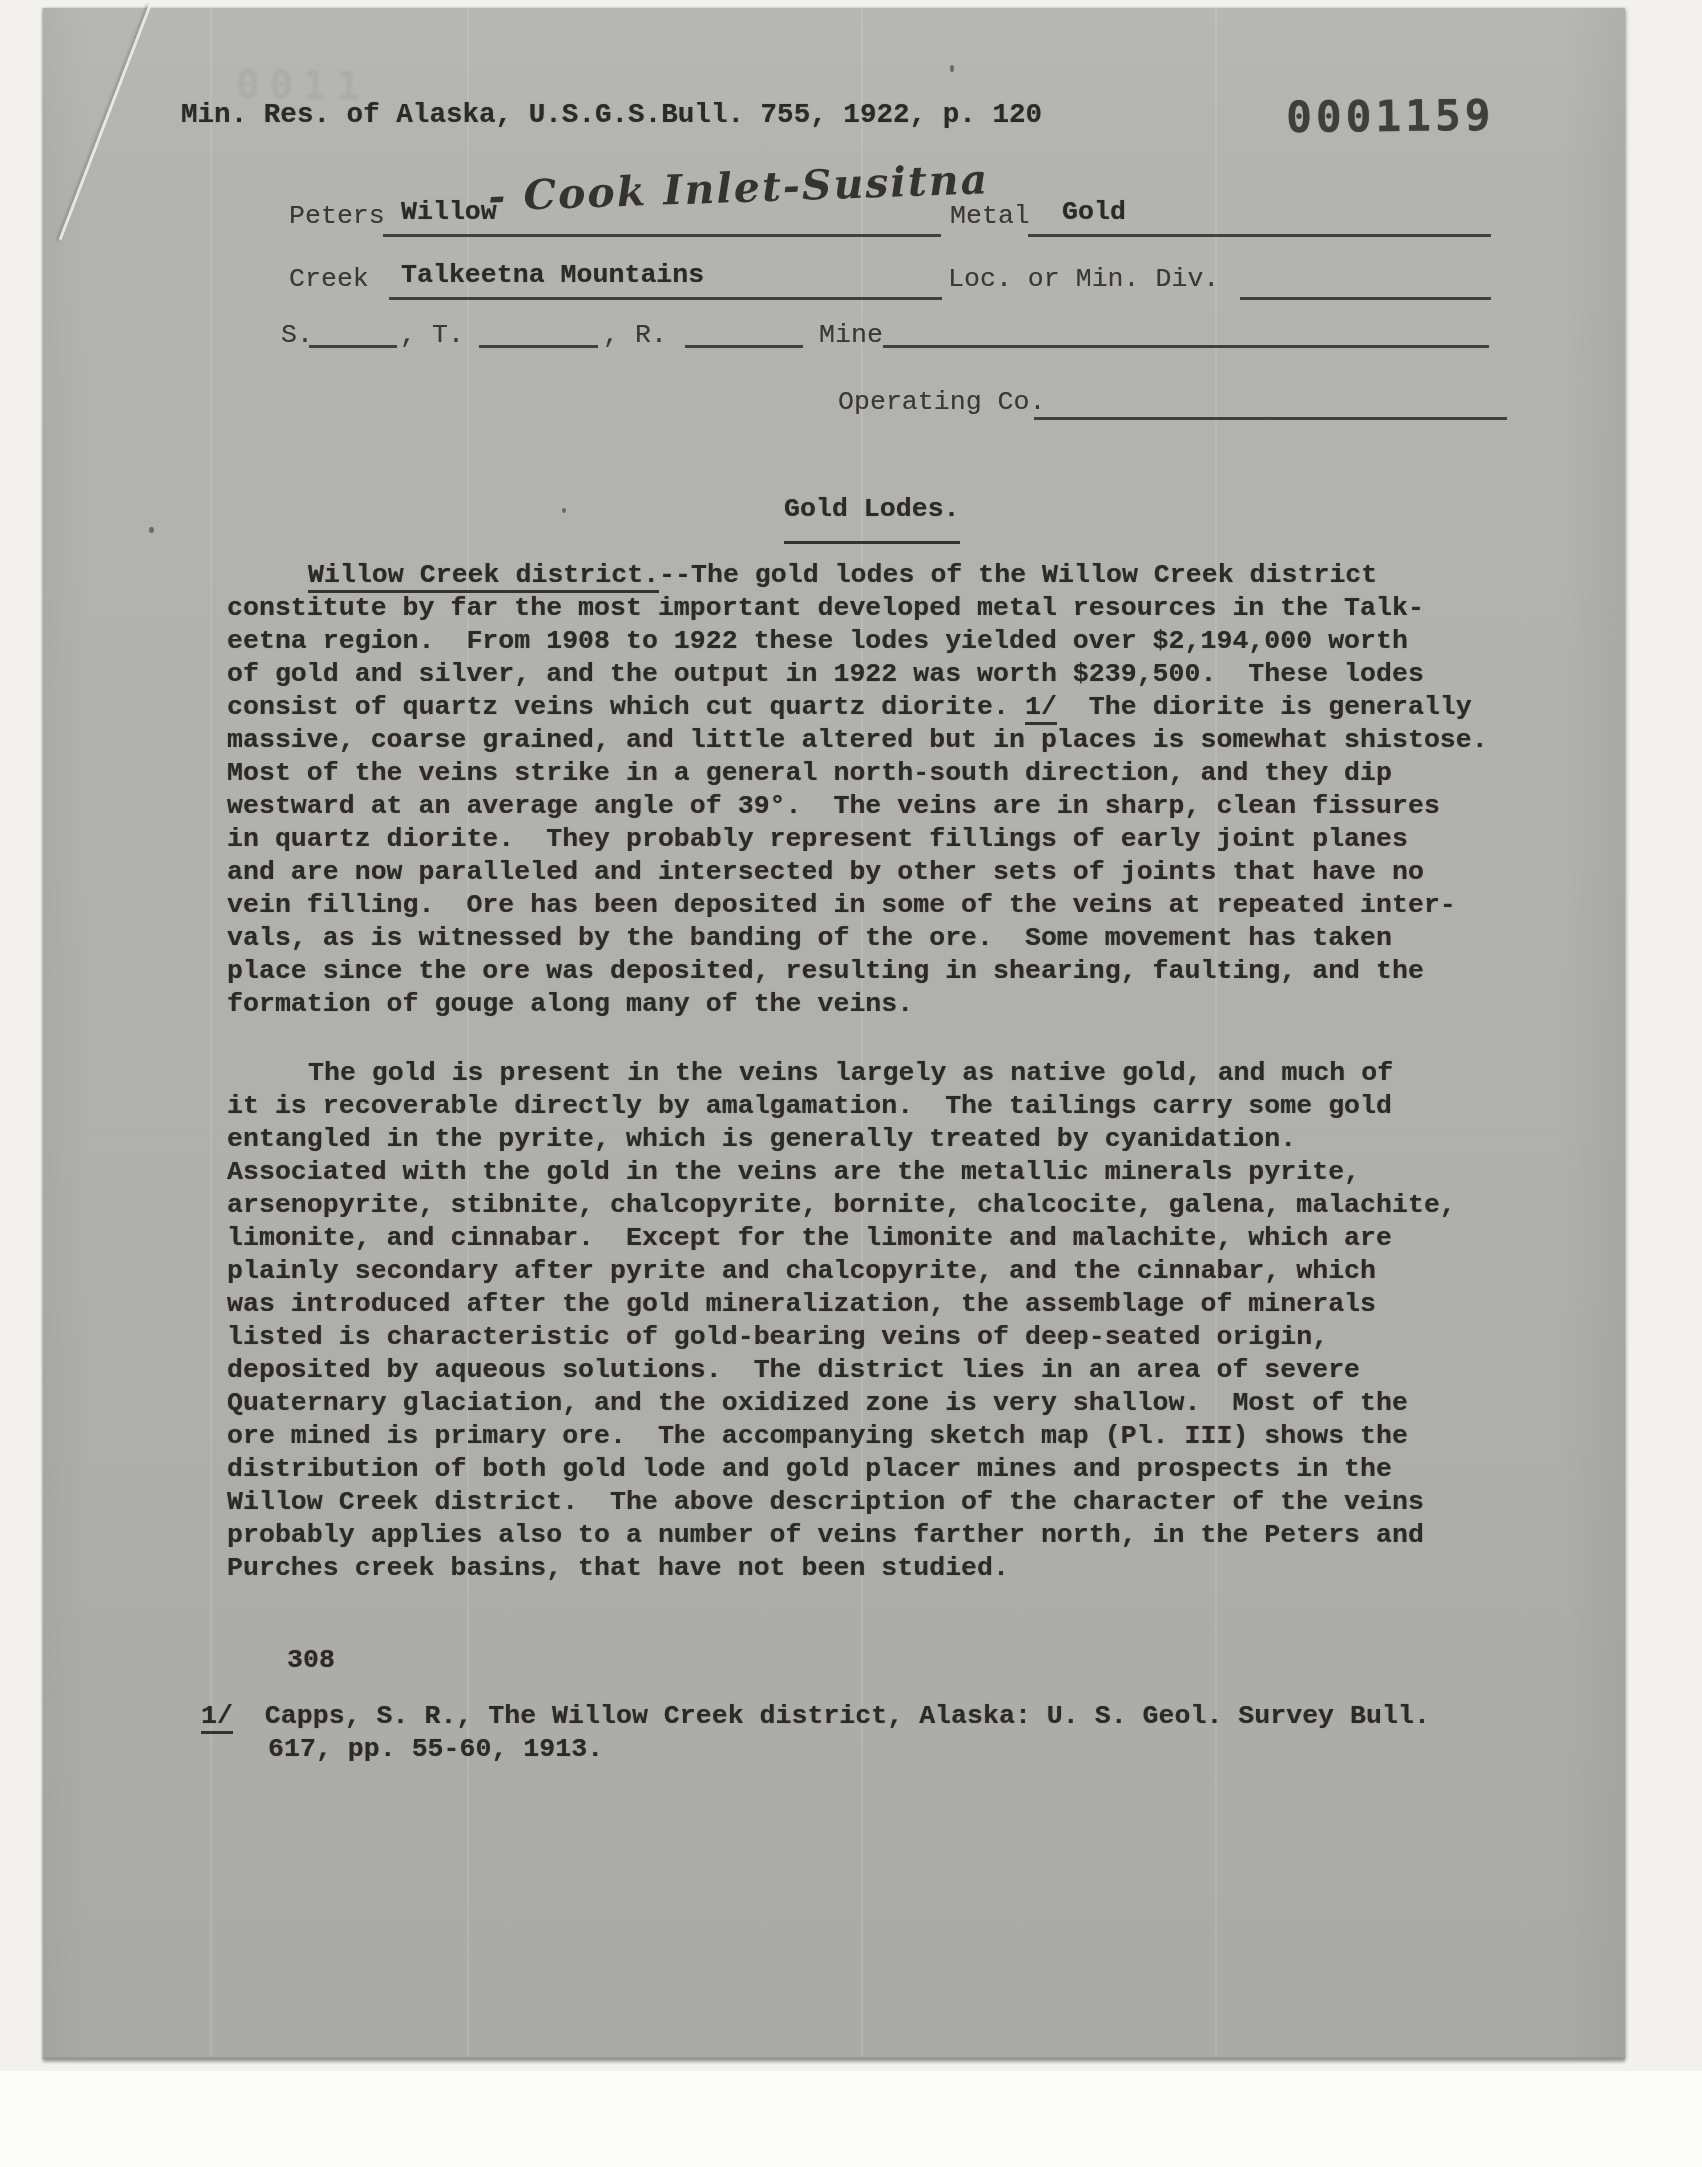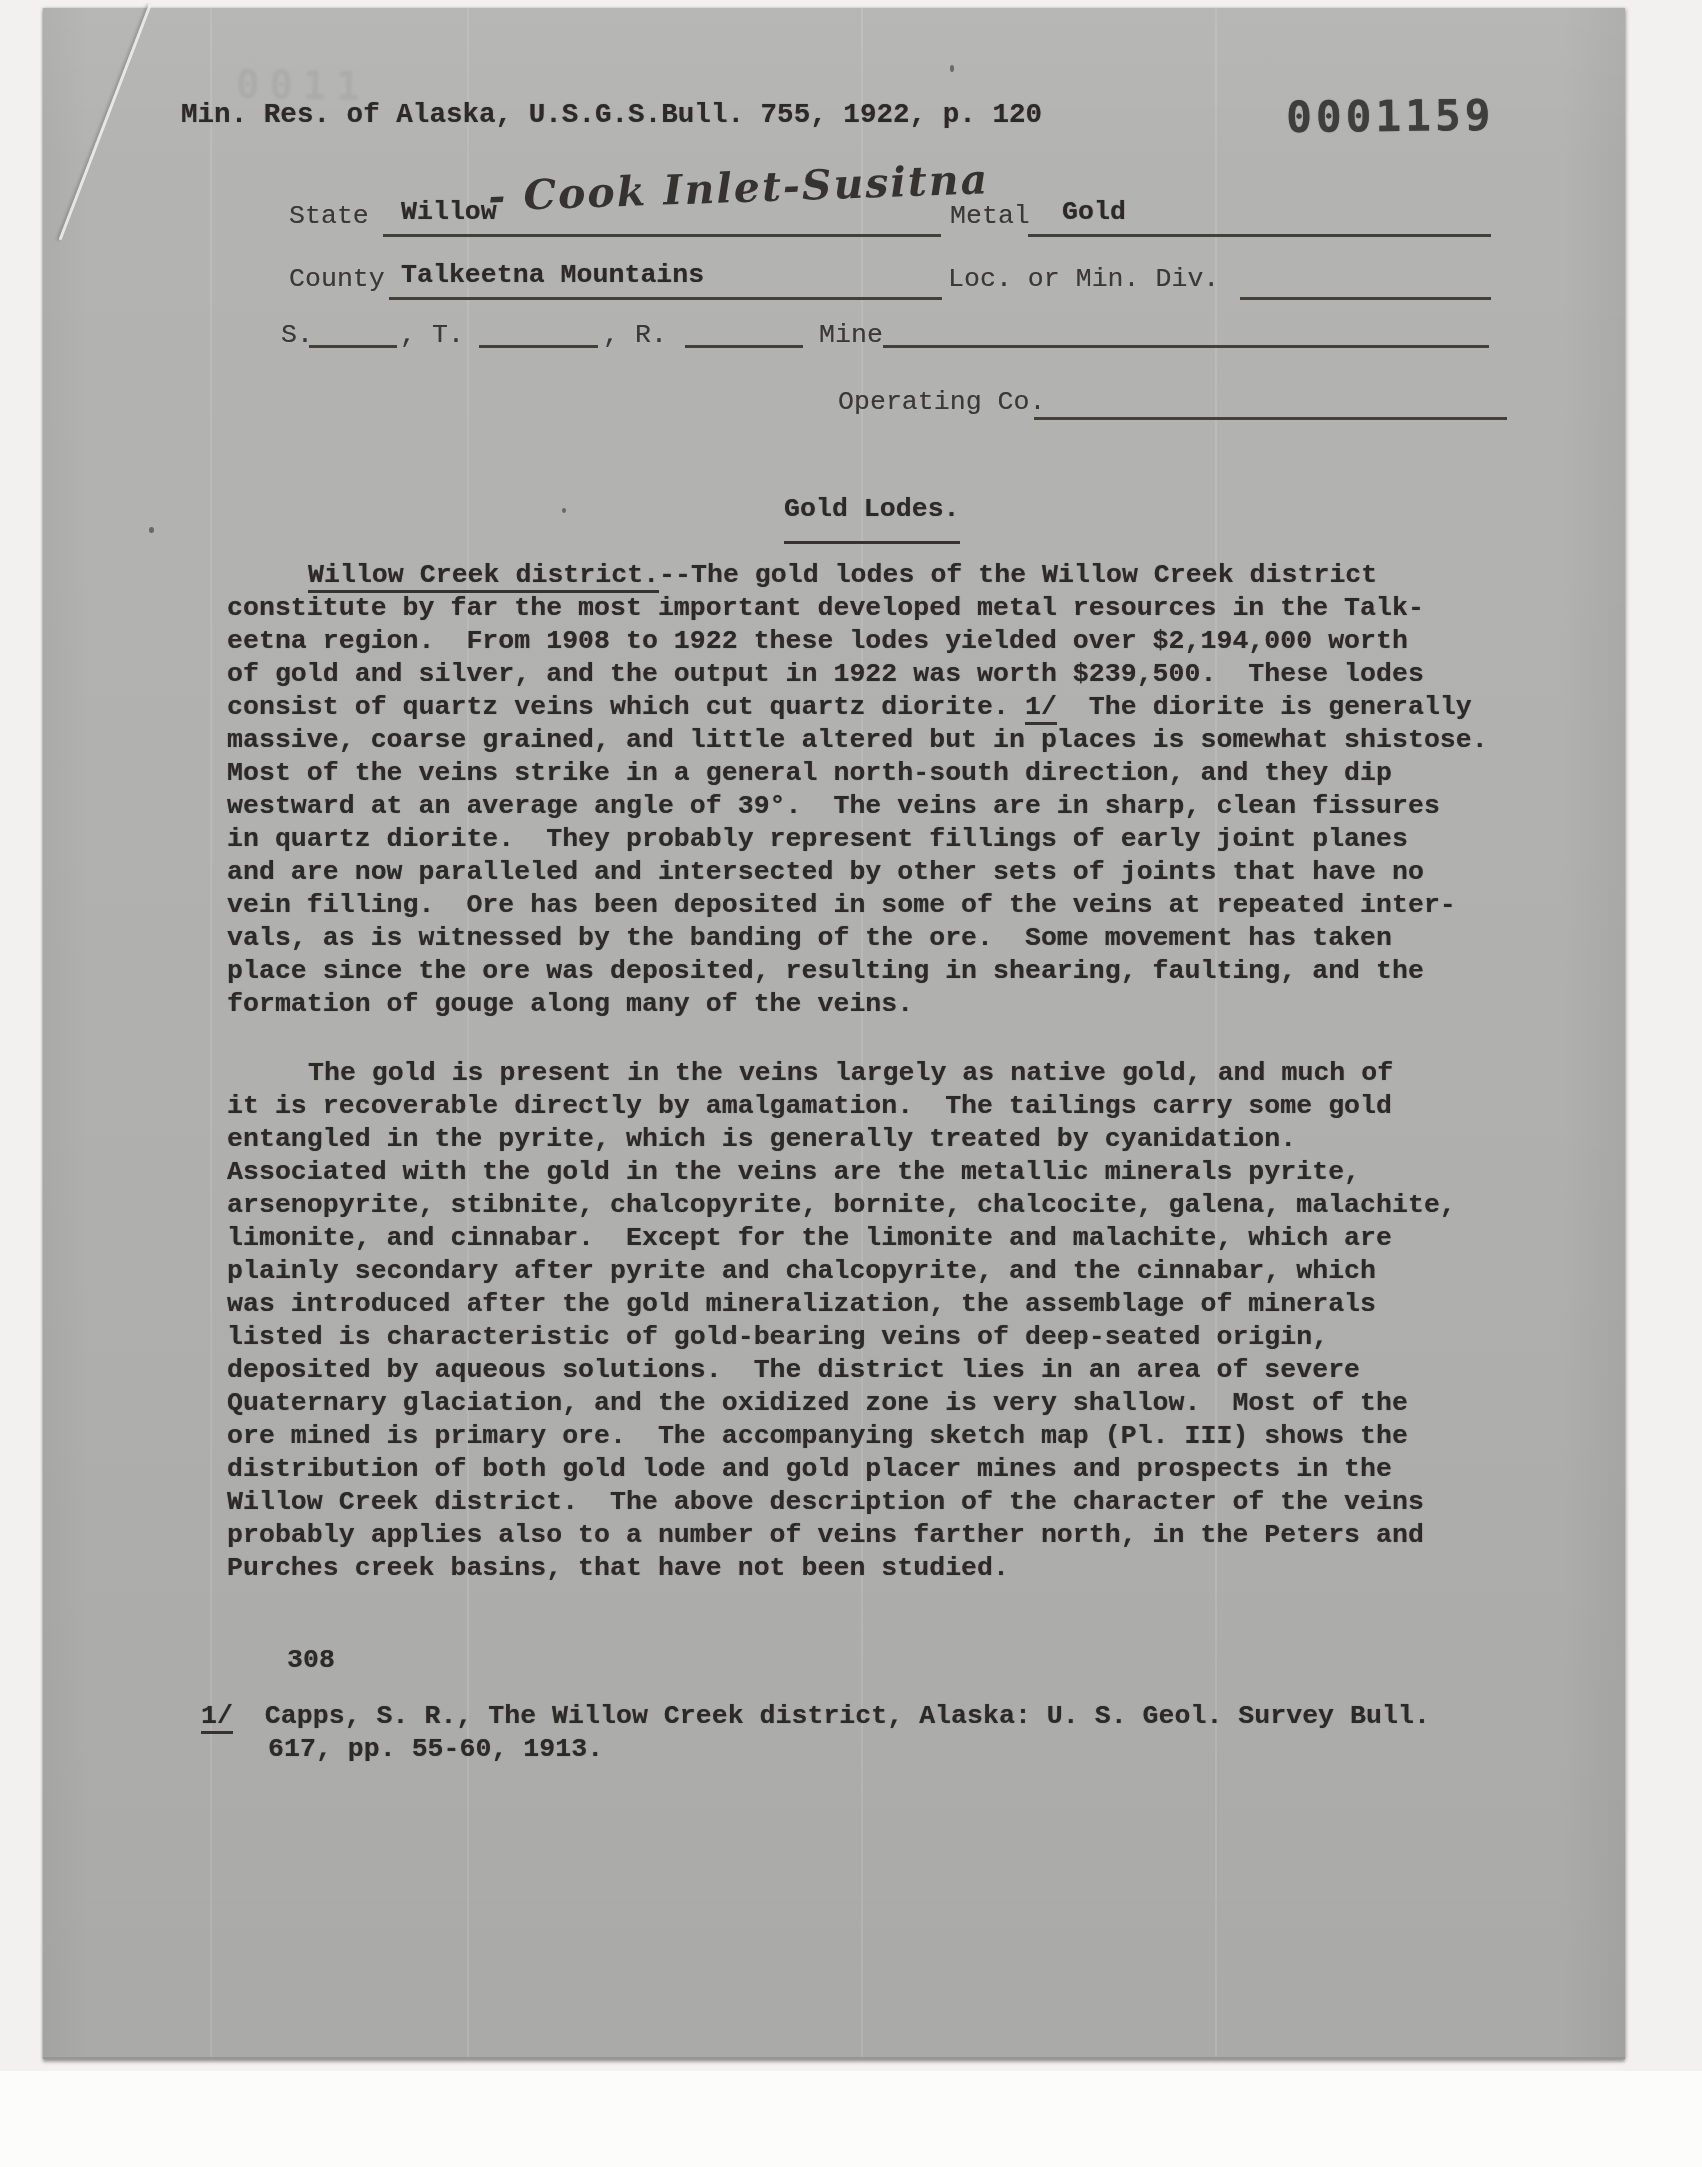--- a/index.html
+++ b/index.html
@@ -99,29 +99,29 @@
     <div class="streak" style="left:818px;"></div>
     <div class="streak" style="left:1172px;"></div>
     <div class="dot" style="left:106px;top:519px;"></div>
     <div class="dot" style="left:519px;top:500px;width:3.9px;height:4.9px;"></div>
     <div class="dot" style="left:907px;top:57px;width:3.9px;height:6.9px;"></div>
 
     <div class="ghost-stamp">0011</div>
     <div class="header-line tw">Min. Res. of Alaska, U.S.G.S.Bull. 755, 1922, p. 120</div>
     <div class="stamp">0001159</div>
 
-    <div class="tw label" style="left:246px;top:193px;">State</div>
+    <div class="tw label" style="left:246px;top:193px;">Peters</div>
     <div class="uline" style="left:340px;top:226px;width:558px;"></div>
     <div class="tw value" style="left:358px;top:189px;">Willow</div>
     <div class="handwritten">- Cook Inlet-Susitna</div>
     <div class="tw label" style="left:907px;top:193px;">Metal</div>
     <div class="uline" style="left:985px;top:226px;width:463px;"></div>
     <div class="tw value" style="left:1019px;top:189px;">Gold</div>
 
-    <div class="tw label" style="left:246px;top:256px;">County</div>
+    <div class="tw label" style="left:246px;top:256px;">Creek</div>
     <div class="uline" style="left:346px;top:289px;width:553px;"></div>
     <div class="tw value" style="left:358px;top:252px;">Talkeetna Mountains</div>
     <div class="tw label" style="left:905px;top:256px;">Loc. or Min. Div.</div>
     <div class="uline" style="left:1197px;top:289px;width:251px;"></div>
 
     <div class="tw label" style="left:238px;top:312px;">S.</div>
     <div class="uline" style="left:266px;top:337px;width:88px;"></div>
     <div class="tw label" style="left:357px;top:312px;">, T.</div>
     <div class="uline" style="left:436px;top:337px;width:119px;"></div>
     <div class="tw label" style="left:560px;top:312px;">, R.</div>

